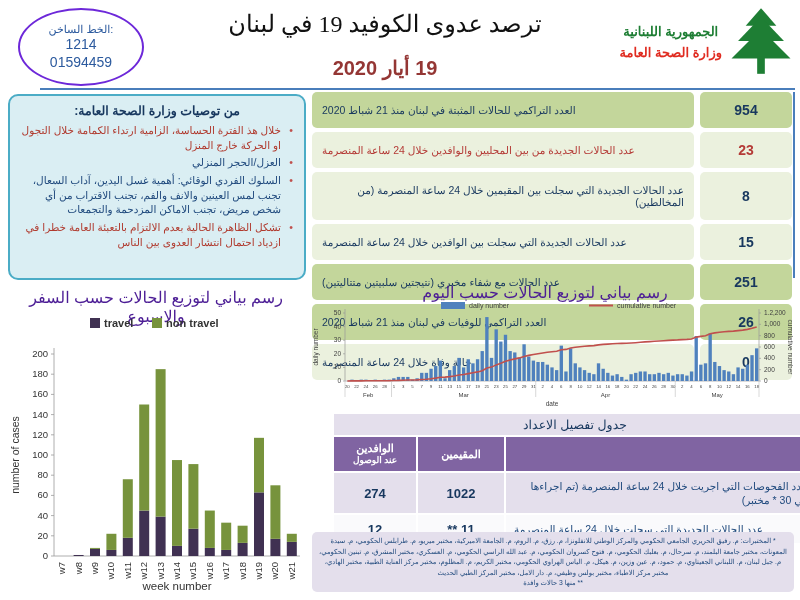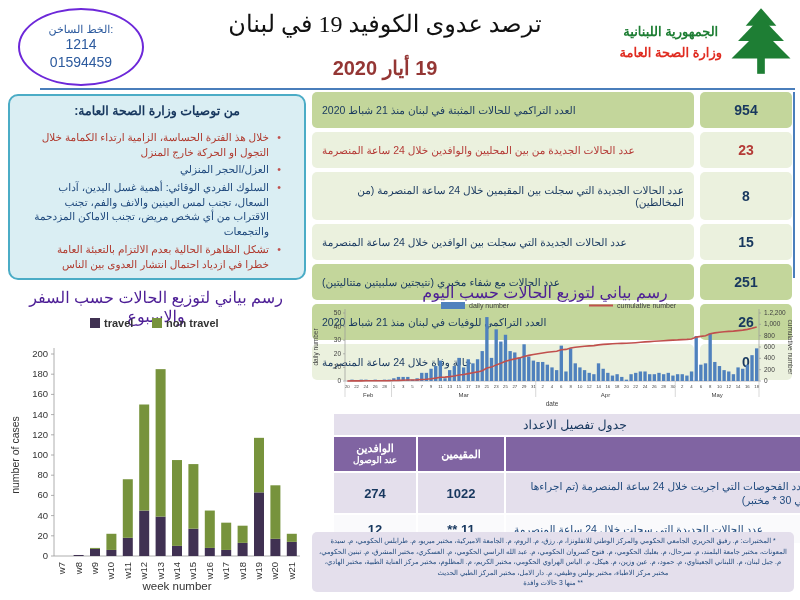--- a/index.html
+++ b/index.html
@@ -18,21 +18,21 @@
   .ministry{position:absolute;right:6px;top:6px;display:flex;align-items:center;gap:6px;direction:rtl;}
   .ministry .txt{text-align:center;direction:rtl;line-height:1.6;}
   .ministry .l1{color:#1E7E34;font-weight:bold;font-size:13px;}
   .ministry .l2{color:#E02B20;font-weight:bold;font-size:13px;}
   .hrule{position:absolute;left:40px;top:88px;width:755px;height:2px;background:#4A7EBB;}
   .vrule{position:absolute;left:793px;top:92px;width:2px;height:186px;background:#4A7EBB;}
   
   .reco{position:absolute;left:8px;top:94px;width:276px;height:168px;background:#DAEEF3;
         border:2px solid #4BACC6;border-radius:10px;padding:7px 9px;direction:rtl;}
   .reco h3{margin:0 0 5px 0;text-align:center;font-size:12.5px;color:#17375E;}
-  .reco ul{margin:12px;padding:0 14px 0 0;list-style:none;}
+  .reco ul{margin:0;padding:0 14px 0 0;list-style:none;}
   .reco li{position:relative;font-size:10.5px;line-height:1.4;margin-bottom:3px;text-align:right;}
   .reco li::before{content:"•";position:absolute;right:-12px;color:#C0504D;}
   .reco li.red{color:#B03A2E;}
   .reco li.blue{color:#1F497D;}
   
   .chart-title{position:absolute;text-align:center;color:#4c1d95;font-size:16px;direction:rtl;}
   #week-title{left:4px;top:288px;width:304px;}
   #day-title{left:304px;top:283px;width:482px;}
   #week-chart{position:absolute;left:6px;top:306px;}
   #day-chart{position:absolute;left:311px;top:297px;}

